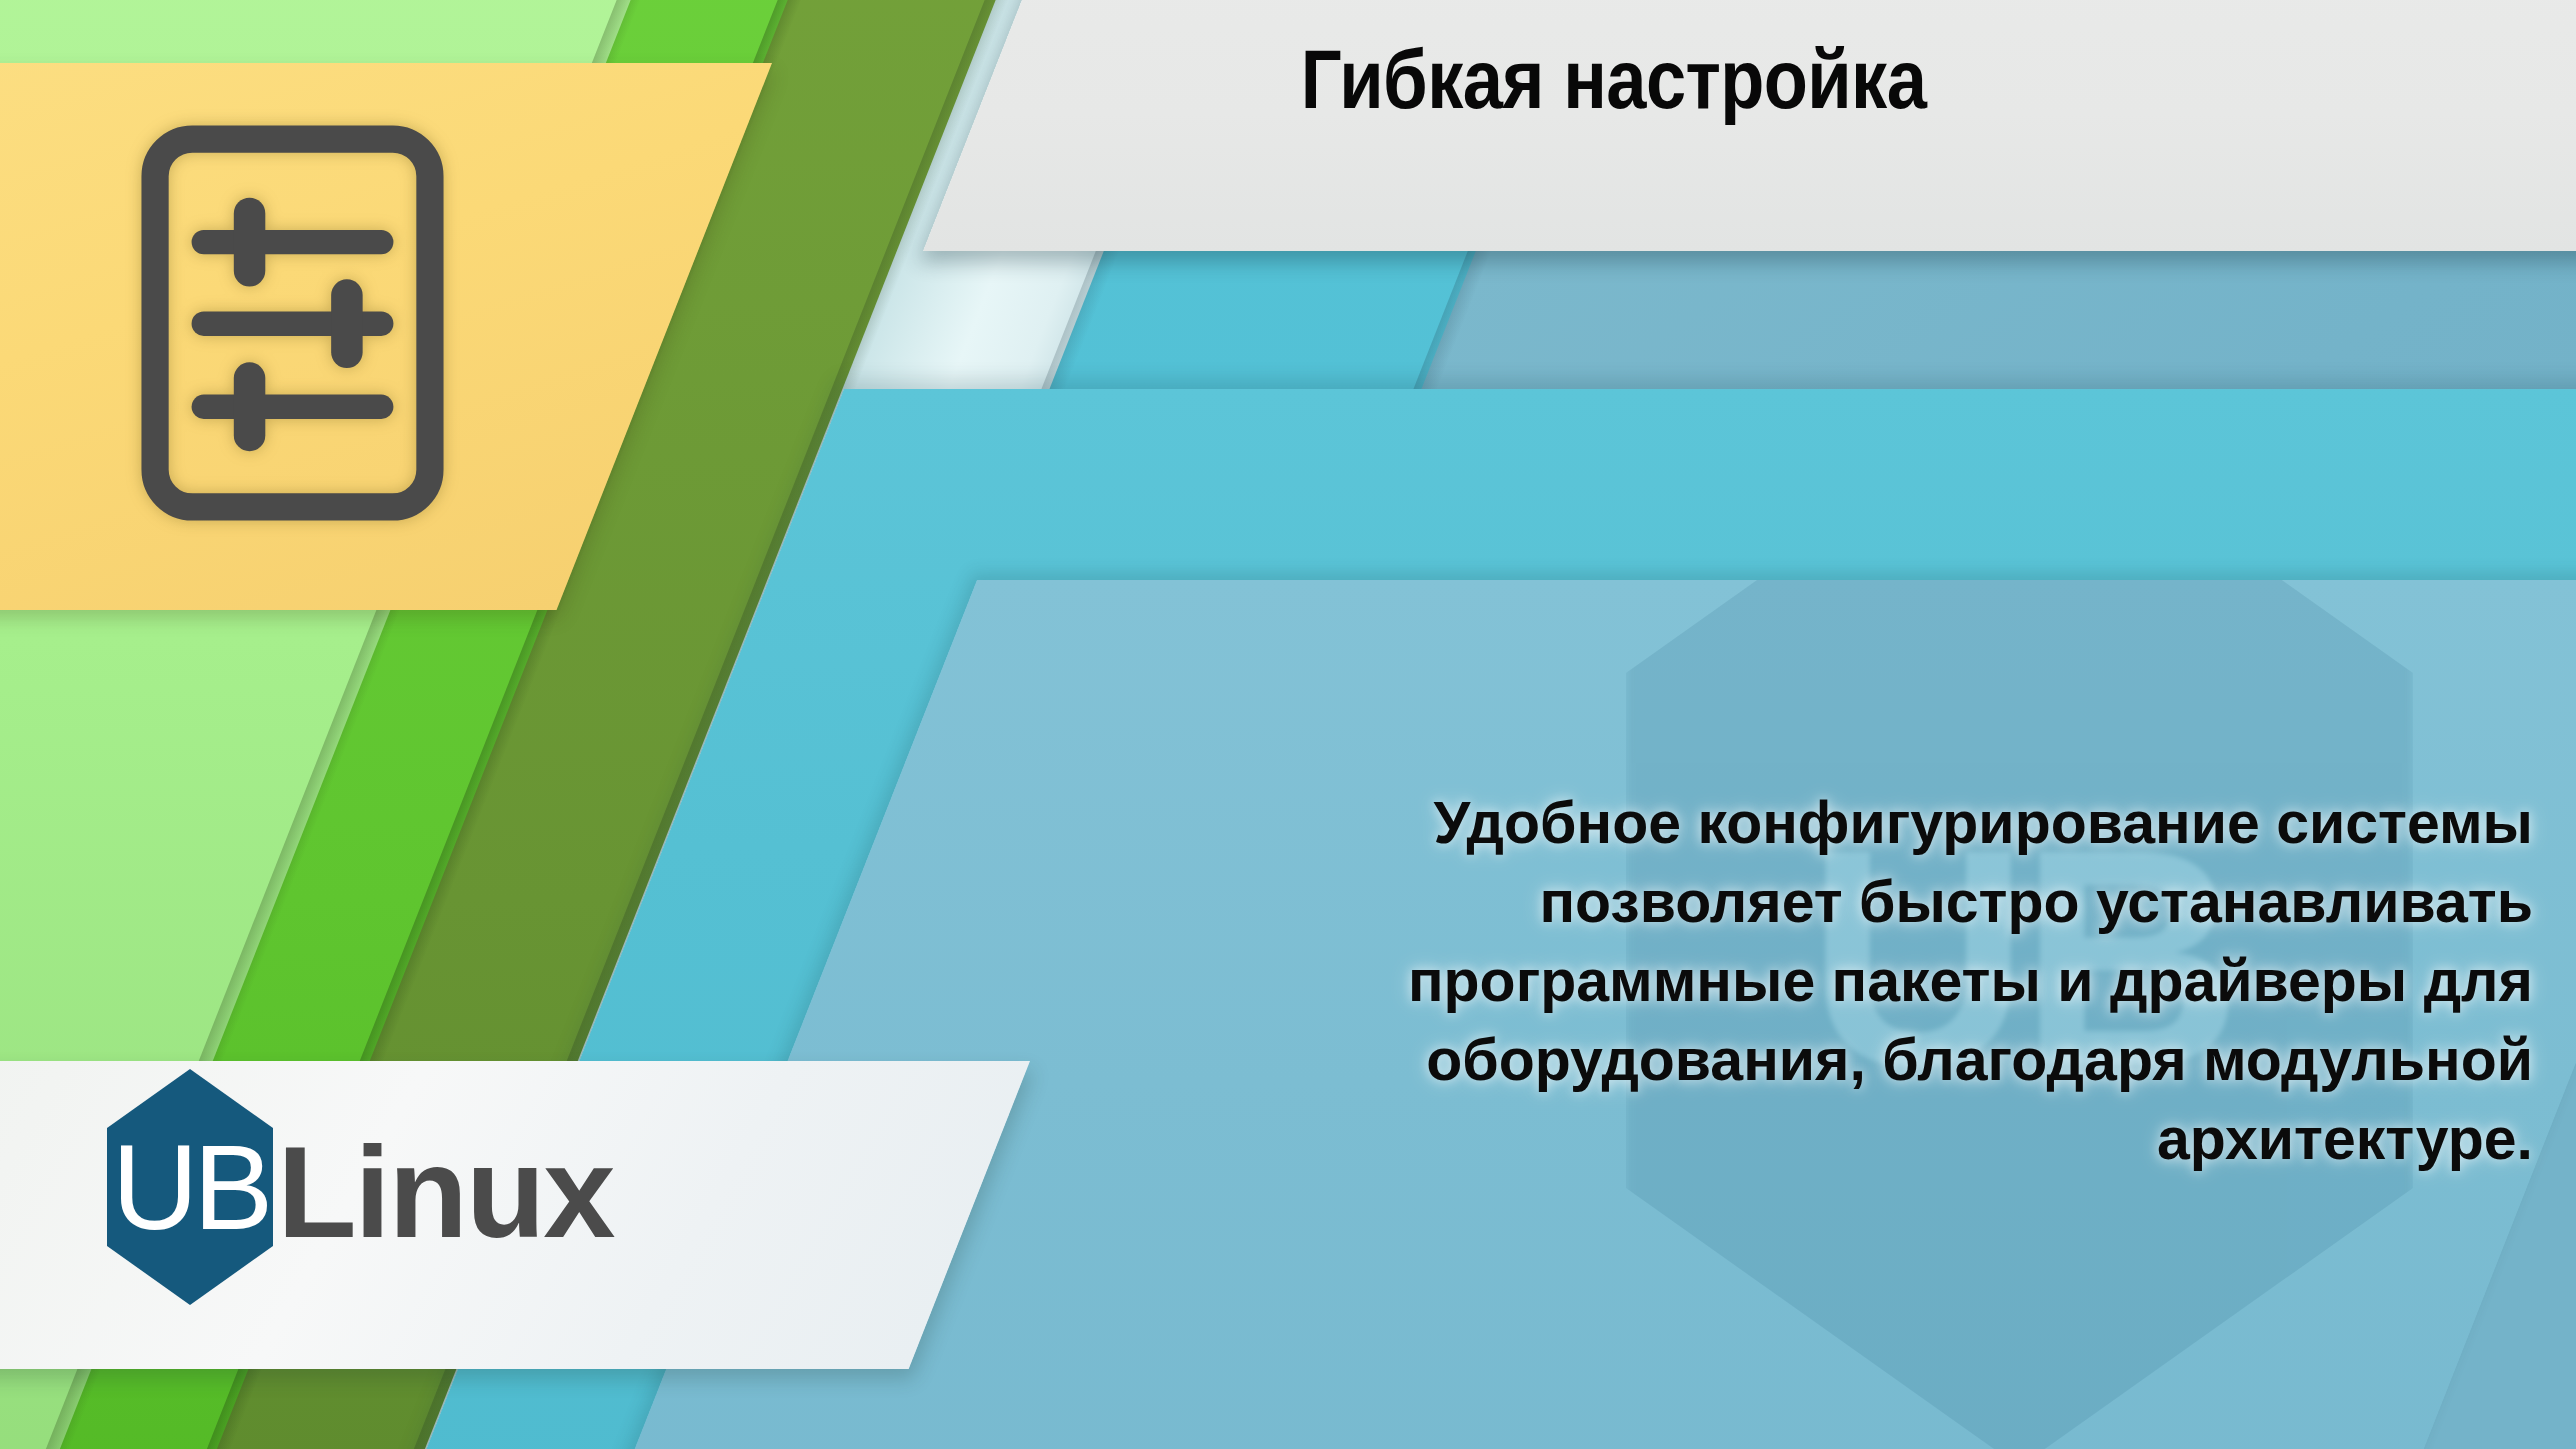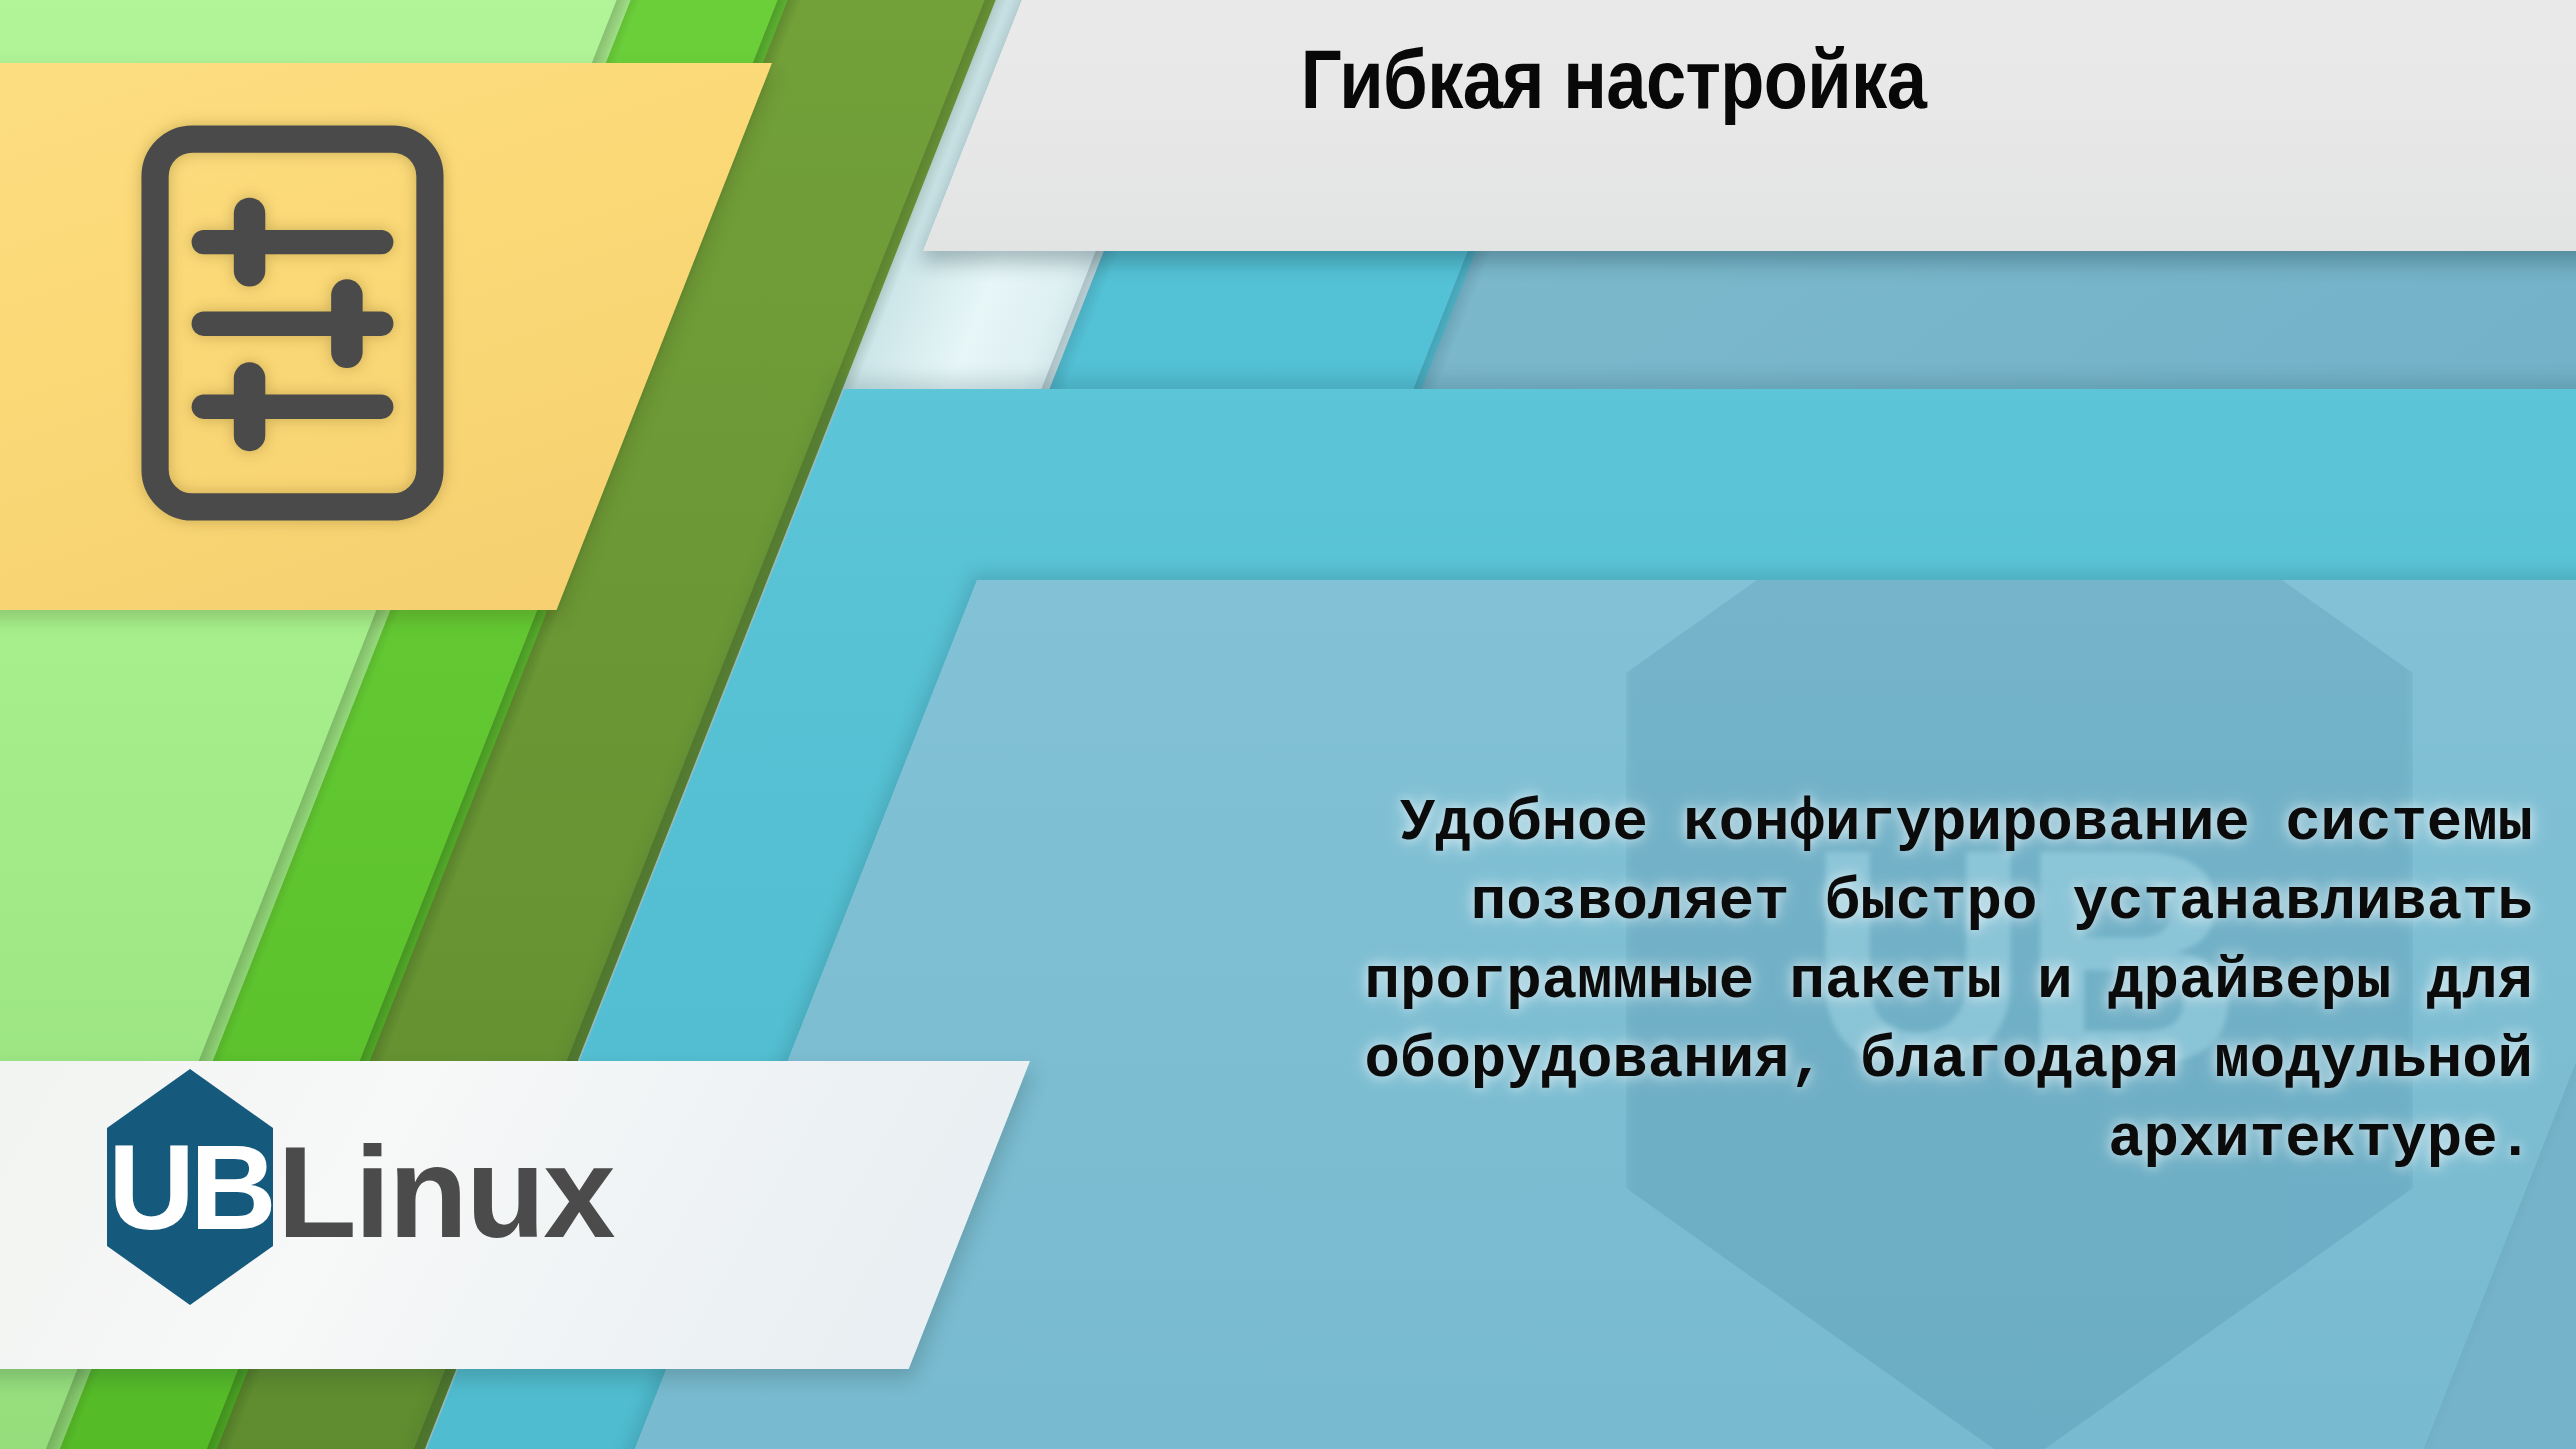--- a/index.html
+++ b/index.html
@@ -103,21 +103,21 @@
     font-family:"Liberation Sans",sans-serif;letter-spacing:-10px;
     filter:blur(2.9px);
   }
 
   
   #body-copy{
     position:absolute;left:1216px;top:784px;width:1317px;
     text-align:right;
     font-size:59px;line-height:1.34;
     font-weight:700;color:#0b0b0b;
-    font-family:Liberation Mono, monospace;
+    font-family:Liberation Sans, sans-serif;
     text-shadow:0 0 11.4px rgba(255,255,255,.62),0 0 21.5px rgba(255,255,255,.45);
     padding-right:15.7px;
   }
 
   
   #yellow-card{
     position:absolute;left:-301px;top:63px;width:1073px;height:547px;
     background:linear-gradient(160deg,#fcdf84 0%,#fbd977 48%,#f6d070 100%);
     transform:skewX(-21.5deg);transform-origin:top left;
     box-shadow:5.7px 8.6px 17px rgba(60,60,20,.22);
@@ -141,21 +141,21 @@
   }
   #hex-badge{
     position:relative;width:166px;height:236px;
   }
   #hex-badge .hexshape{
     position:absolute;inset:0;background:#15597d;
     clip-path:polygon(50% 0%,100% 25%,100% 75%,50% 100%,0% 75%,0% 25%);
   }
   #hex-badge .ub{
     position:absolute;left:0;right:0;top:50%;transform:translateY(-50%);
-    text-align:center;color:#fff;font-weight:700;font-size:120px;line-height:1;
+    text-align:center;color:#fff;font-weight:400;font-size:120px;line-height:1;
     letter-spacing:-5px;
     font-family:"Liberation Sans",sans-serif;
   }
   #logo-word{
     font-size:130px;line-height:1;font-weight:700;color:#4b4b4b;
     font-family:Liberation Sans, sans-serif;letter-spacing:-2.1px;
     margin-left:-4.3px;margin-top:10px;
   }
 </style>
 </head>

